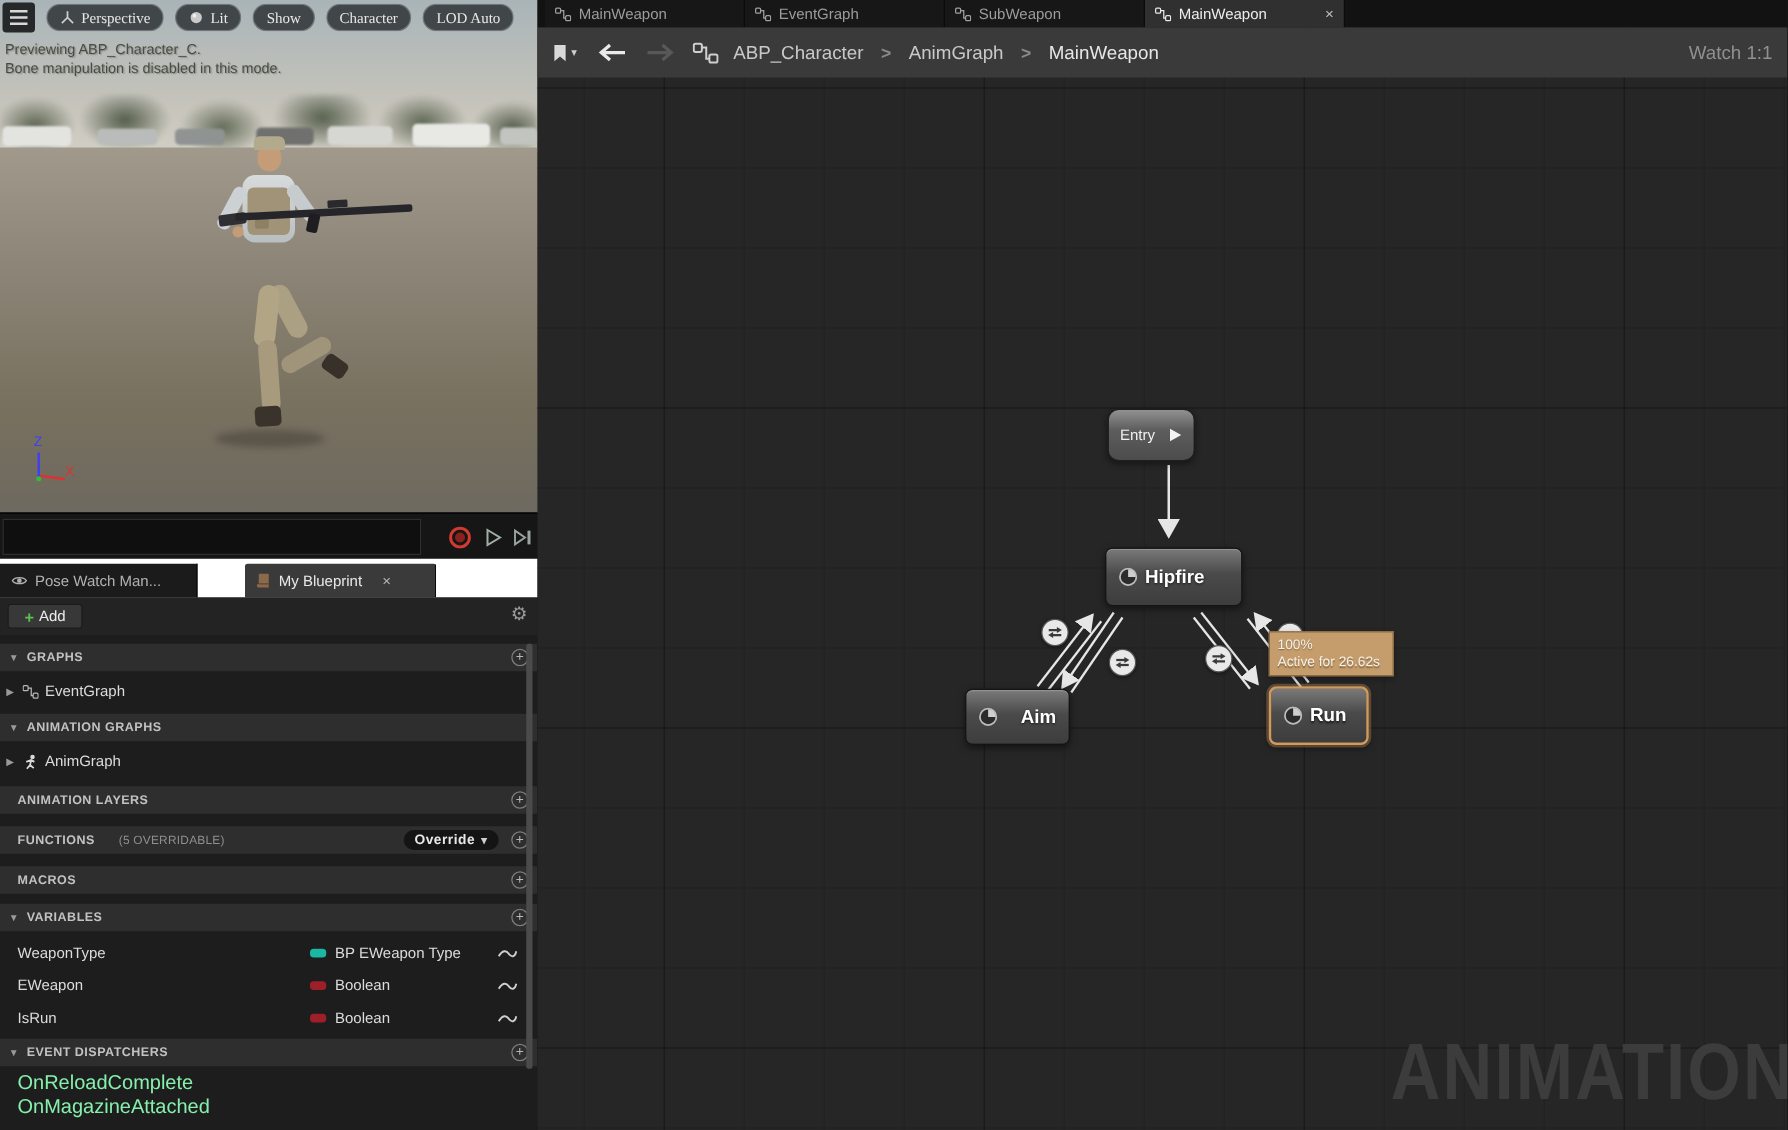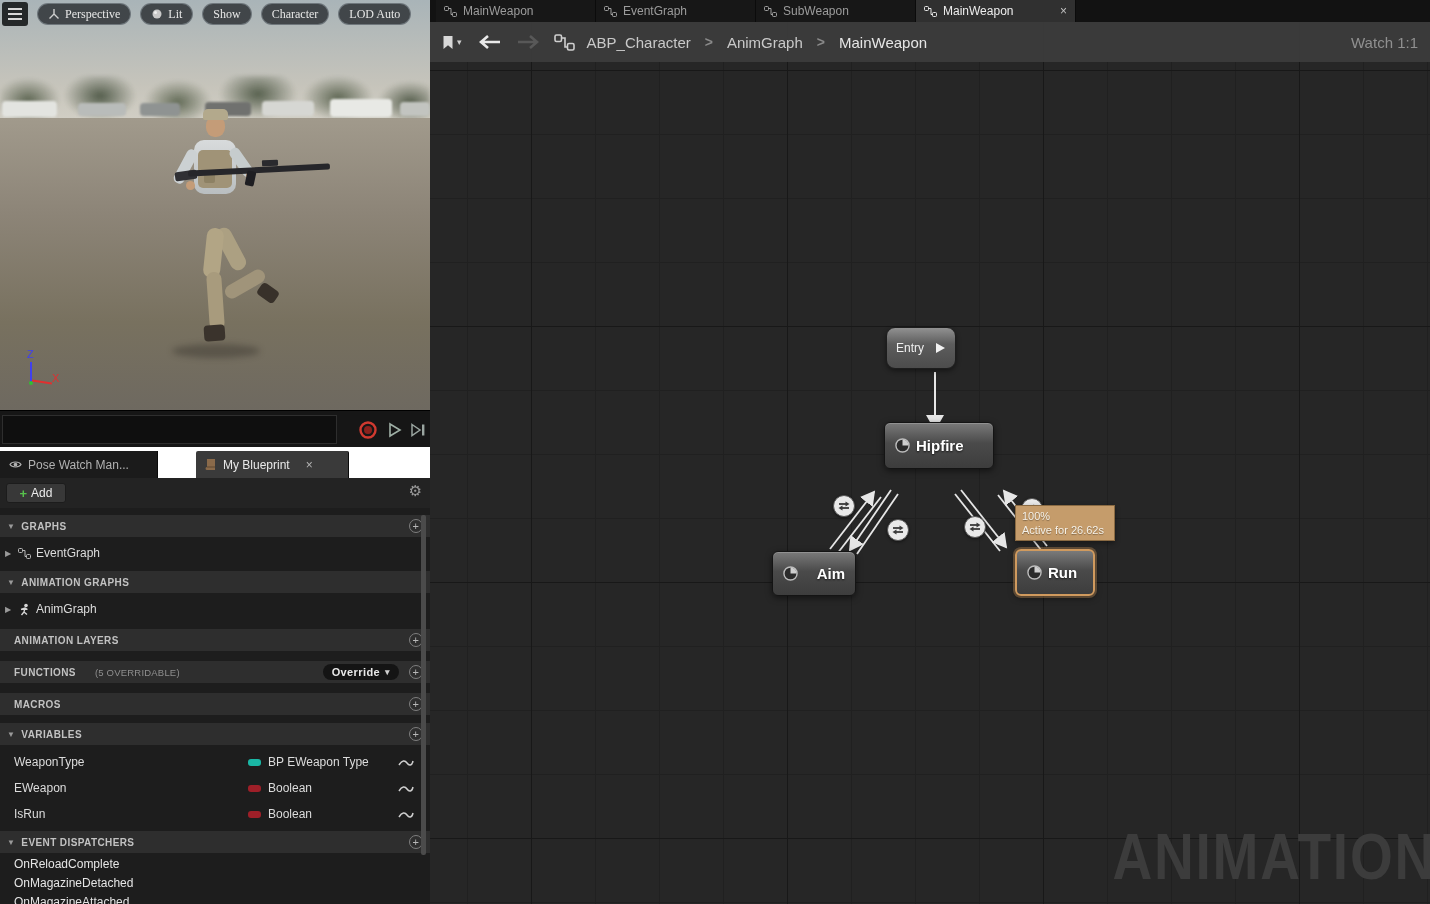--- a/index.html
+++ b/index.html
@@ -91,21 +91,21 @@
   .plus-btn{margin-left:auto;width:14px;height:14px;border:1px solid #7e7e7e;border-radius:50%;color:#b8b8b8;font-size:11px;line-height:12px;text-align:center;font-weight:normal;}
   .override-pill{margin-left:auto;margin-right:10px;background:#141414;border-radius:9px;padding:2px 9px;color:#e8e8e8;font-size:11px;font-weight:bold;display:flex;align-items:center;gap:5px;}
   .override-pill .chev{font-size:9px;color:#cfcfcf;}
   .override-pill + .plus-btn{margin-left:0;}
   .tree-row{height:24px;display:flex;align-items:center;padding-left:3px;color:#dcdcdc;font-size:12px;gap:5px;}
   .tree-arrow{color:#9a9a9a;font-size:8px;width:10px;text-align:center;}
   .var-row{height:26px;position:relative;display:flex;align-items:center;padding-left:14px;color:#dcdcdc;font-size:12px;}
   .var-type-group{position:absolute;left:248px;display:flex;align-items:center;gap:7px;}
   .pin{width:13px;height:7px;border-radius:3px;display:inline-block;}
   .squiggle{position:absolute;right:16px;top:8px;}
-  .dispatcher-row{height:19px;display:flex;align-items:flex-start;padding-left:14px;color:#e5e5e5;font-size:12px;}
+  .dispatcher-row{height:19px;display:flex;align-items:center;padding-left:14px;color:#86efac;font-size:16px;}
   .mt4{margin-top:4px;}.mt6{margin-top:6px;}.mt8{margin-top:8px;}.mt10{margin-top:10px;}
   .sidebar-scrollbar{position:absolute;left:421px;top:515px;width:5px;height:340px;background:#4b4b4b;border-radius:2px;z-index:4;}
 
   
   .doc-tabbar{position:absolute;left:430px;top:0;width:1000px;height:22px;background:#121212;display:flex;align-items:stretch;padding-left:6px;}
   .doc-tab{width:160px;display:flex;align-items:center;gap:6px;padding:0 8px;font-size:12px;color:#9c9c9c;background:#171717;border-right:1px solid #0b0b0b;}
   .doc-tab.active{background:#303030;color:#ededed;}
   .doc-tab .tab-label{white-space:nowrap;overflow:hidden;}
   .doc-tab .tab-close{margin-left:auto;color:#c0c0c0;font-size:12px;}
 
@@ -173,20 +173,24 @@
       <div class="arm-left"></div>
       <div class="arm-right"></div>
       <div class="hand-left"></div>
       <div class="hand-right"></div>
       <div class="rifle-stock"></div>
       <div class="rifle-body"></div>
       <div class="rifle-mag"></div>
       <div class="rifle-sight"></div>
     </div>
 
+    <div class="vp-overlay">
+      <div>Previewing ABP_Character_C.</div>
+      <div>Bone manipulation is disabled in this mode.</div>
+    </div>
 
     <div class="vp-toolbar">
       <div class="vp-menu-btn">
           <i></i>
           <i></i>
           <i></i>
         </div>
       <div class="vp-pill">
         <svg width="12" height="12" viewBox="0 0 12 12">
             <path d="M6 6 L6 1 M6 6 L1.5 10.5 M6 6 L10.5 10.5" stroke="#cfcfcf" stroke-width="1.4" fill="none"></path>
@@ -357,23 +361,20 @@
 
     <div class="section-header mt4">
       <span class="tri">▼</span>
       <span>EVENT DISPATCHERS</span>
       <span class="plus-btn">+</span>
     </div>
     <div class="dispatcher-row mt4">
       <span>OnReloadComplete</span>
     </div>
     <div class="dispatcher-row">
-      <span>OnMagazineDetached</span>
-    </div>
-    <div class="dispatcher-row">
       <span>OnMagazineAttached</span>
     </div>
   </div>
 
   <div class="sidebar-scrollbar"></div>
 
   <div class="doc-tabbar">
     <div class="doc-tab">
       <svg width="13" height="13" viewBox="0 0 13 13">
           <rect x="0.5" y="1.5" width="4" height="4" rx="1" fill="none" stroke="#a0a0a0"></rect>
@@ -462,21 +463,21 @@
         </svg>
     </div>
 
     <div class="entry-node" style="left:456px;top:305px;width:70px;height:42px;">
       <span>Entry</span>
       <svg width="11" height="12" viewBox="0 0 11 12">
           <path d="M1 1 L10 6 L1 11 Z" fill="#f2f2f2"></path>
         </svg>
     </div>
 
-    <div class="state-node" style="left:454px;top:400px;width:110px;height:47px;">
+    <div class="state-node" style="left:454px;top:416px;width:110px;height:47px;">
       <svg width="15" height="15" viewBox="0 0 16 16">
           <circle cx="8" cy="8" r="7" fill="#2b2b2b" stroke="#bdbdbd" stroke-width="1.5"></circle>
           <path d="M8 1.5 A6.5 6.5 0 0 1 14.5 8 L8 8 Z" fill="#cfcfcf"></path>
         </svg>
       <span>Hipfire</span>
     </div>
 
     <div class="state-node" style="left:342px;top:529px;width:84px;height:45px;justify-content:space-between;">
       <svg width="15" height="15" viewBox="0 0 16 16">
           <circle cx="8" cy="8" r="7" fill="#2b2b2b" stroke="#bdbdbd" stroke-width="1.5"></circle>

